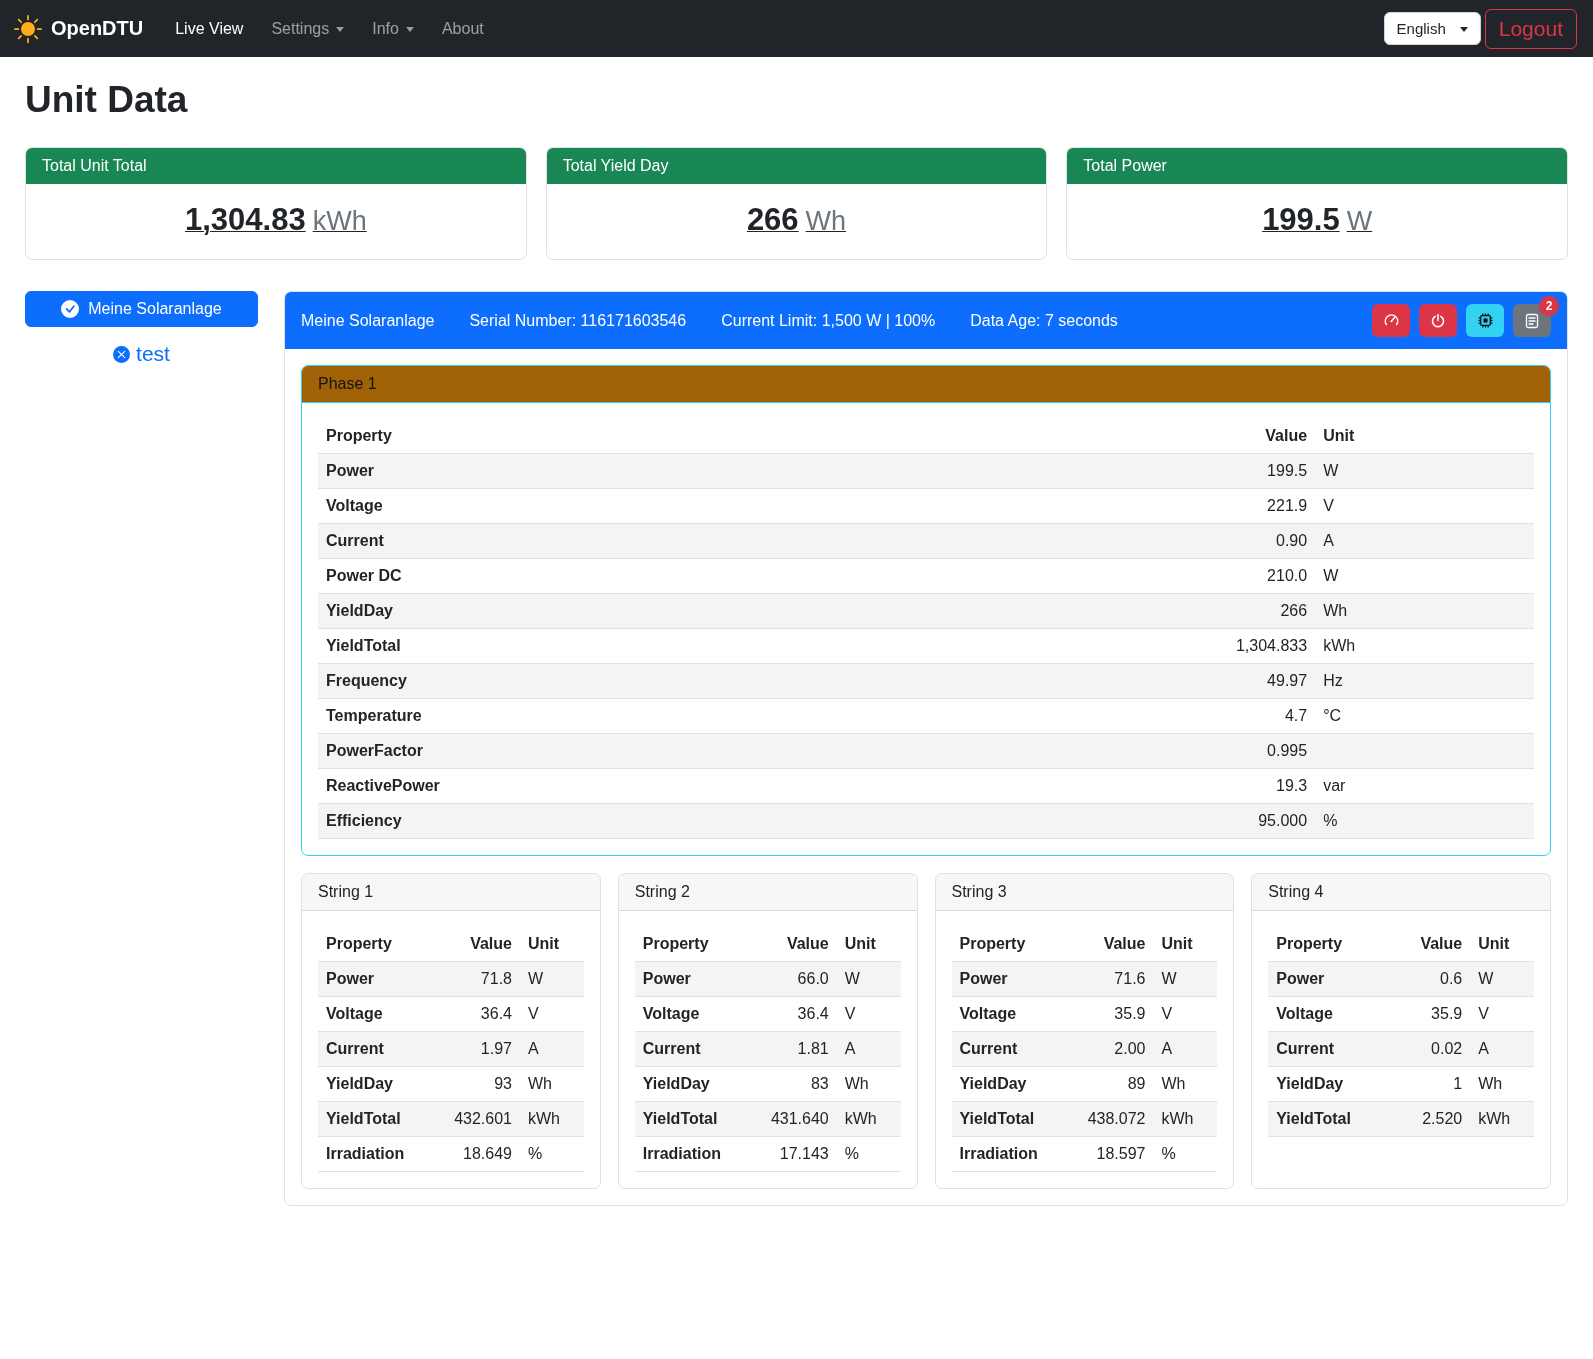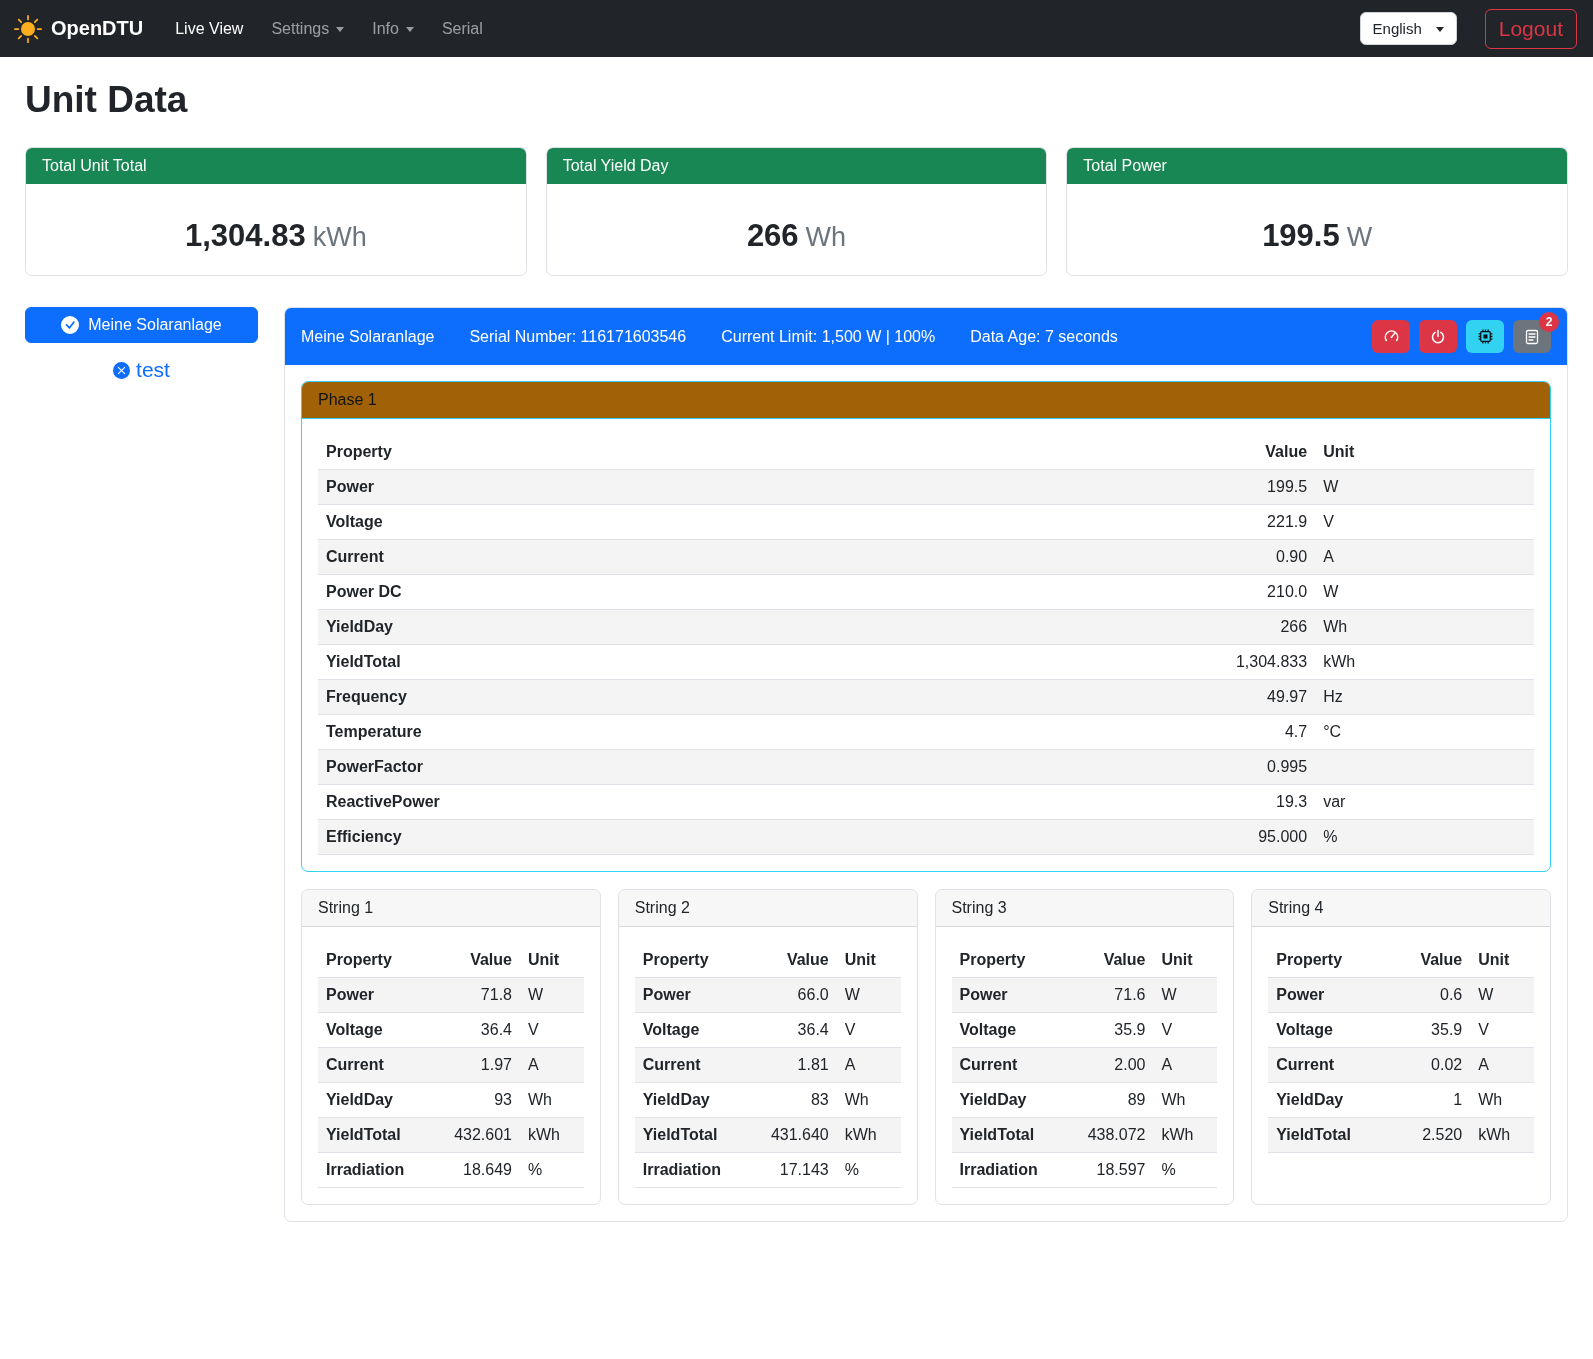--- a/index.html
+++ b/index.html
@@ -29,21 +29,21 @@
     color: rgba(255,255,255,.55);
     padding: 8px 14px; cursor: pointer; text-decoration: none;
     display: flex; align-items: center; gap: 7px; font-size: 16px;
   }
   .nav-link.active { color: #fff; }
   .caret {
     width: 0; height: 0; display: inline-block;
     border-left: 4px solid transparent; border-right: 4px solid transparent;
     border-top: 5px solid currentColor; margin-top: 2px;
   }
-  .nav-right { display: flex; align-items: center; gap: 28px; border-radius: 14px; }
+  .nav-right { display: flex; align-items: center; gap: 4px; border-radius: 14px; }
   .lang-select {
     background: #fff; color: #212529; border: 1px solid #ced4da;
     border-radius: 6px; padding: 7px 12px; font-size: 15px;
     display: flex; align-items: center; gap: 14px; cursor: pointer;
   }
   .logout-btn {
     background: transparent; border: 1px solid #dc3545; color: #dc3545;
     border-radius: 6px; padding: 7px 13px; font-size: 21px;
     cursor: pointer; font-family: inherit;
   }
@@ -52,21 +52,21 @@
   .container { padding: 6px 25px 28px; }
   .page-title { font-size: 37px; font-weight: 700; margin: 16px 0 26px; color: #212529; }
 
   .card { background: #fff; border: 1px solid #dee2e6; border-radius: 7px; overflow: hidden; }
   .card-header { padding: 9px 16px; border-bottom: 1px solid rgba(0,0,0,.125); font-size: 16px; }
   .card-body { padding: 16px; }
 
   
   .summary-row { display: grid; grid-template-columns: repeat(3, 1fr); gap: 19px; margin-bottom: 31px; }
   .summary-header { background: #198754; color: #fff; border-bottom: none; }
-  .summary-body { padding: 34px 16px 21px; text-align: center; }
+  .summary-body { padding: 18px 16px 21px; text-align: center; text-decoration: underline; }
   .summary-value { font-size: 31px; font-weight: 700; color: #212529; }
   .summary-unit { font-size: 27px; color: #6c757d; margin-left: 7px; }
 
   
   .content-row { display: flex; gap: 26px; align-items: flex-start; }
   .sidebar { width: 233px; flex-shrink: 0; }
   .inverter-btn {
     width: 100%; background: #0d6efd; border: 1px solid #0d6efd; color: #fff;
     border-radius: 6px; padding: 8px 12px; font-size: 16px; font-family: inherit;
     display: flex; align-items: center; justify-content: center; gap: 9px; cursor: pointer;
@@ -141,21 +141,21 @@
   <div class="nav-links">
     <a class="nav-link active">Live View</a>
     <a class="nav-link">
       <span>Settings</span>
       <span class="caret"></span>
     </a>
     <a class="nav-link">
       <span>Info</span>
       <span class="caret"></span>
     </a>
-    <a class="nav-link">Serial</a>
+    <a class="nav-link">About</a>
   </div>
   <div class="nav-right">
     <div class="lang-select">
       <span>English</span>
       <span class="caret"></span>
     </div>
     <button class="logout-btn">Logout</button>
   </div>
 </nav>
 

